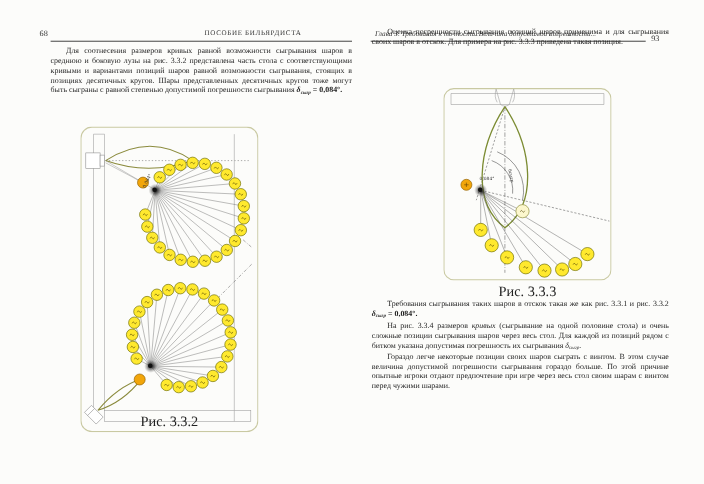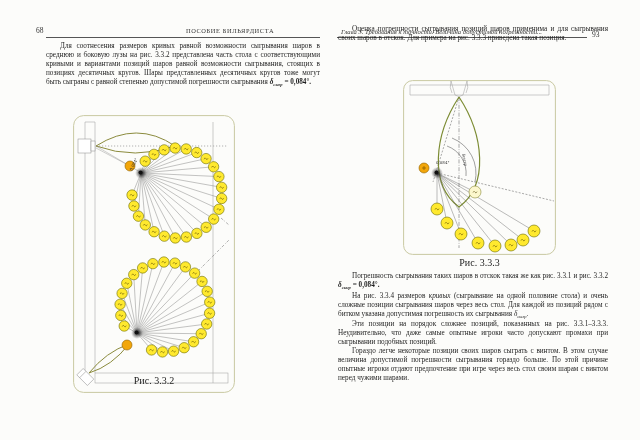--- a/index.html
+++ b/index.html
@@ -13,21 +13,21 @@
   .runtitle{font-size:6.4px;letter-spacing:.6px;color:#333;white-space:nowrap;}
   .chaptitle{font-size:6.6px;font-style:italic;color:#333;white-space:nowrap;}
   .rule{border-top:.8px solid #555;height:0;}
   .bodytext{
     font-size:7.2px;line-height:9px;text-align:justify;text-indent:14px;
     margin:0;color:#1e1e1e;
   }
   .it{font-style:italic;}
   .bd{font-weight:bold;}
   .sub{font-size:4.6px;font-style:italic;vertical-align:-1.5px;}
-  .caption{font-size:10px;text-align:center;color:#222;}
+  .caption{font-size:13px;text-align:center;color:#222;}
   figure{margin:0;}
   svg text{font-family:"DejaVu Serif",serif;}
 </style>
 </head>
 <body>
 
 <section>
   <span class="abs pagenum" style="left:36px;top:26px;">68</span>
   <span class="abs runtitle" style="left:186px;top:27px;">ПОСОБИЕ БИЛЬЯРДИСТА</span>
   <div class="abs rule" style="left:46px;top:37px;width:274px;"></div>
@@ -305,18 +305,17 @@
           <circle cx="21" cy="88" r="5" fill="#f2a60a" stroke="#8f5f00" stroke-width="0.6"></circle>
           <path d="M19,88 H23 M21,86 V90" stroke="#5a3c00" stroke-width="0.5" fill="none"></path>
           <circle cx="34" cy="93" r="6" fill="url(#smudgeB)"></circle>
           <circle cx="33.5" cy="92.5" r="2" fill="#101010"></circle>
         </g>
     </svg>
   </figure>
   <div class="abs caption" style="left:403px;top:257px;width:153px;">Рис. 3.3.3</div>
 
   <div class="abs" style="left:338px;top:272px;width:270px;">
-      <p class="bodytext"><span>Погрешность сыгрывания таких шаров в отскок такая же как рис. 3.3.1 и рис. 3.3.2  </span><span class="it bd">δ</span><span class="bd sub">сыгр</span><span class="bd"> = 0,084°.</span></p>
+      <p class="bodytext"><span>Требования сыгрывания таких шаров в отскок такая же как рис. 3.3.1 и рис. 3.3.2  </span><span class="it bd">δ</span><span class="bd sub">сыгр</span><span class="bd"> = 0,084°.</span></p>
       <p class="bodytext"><span>На рис. 3.3.4 размеров </span><span class="it">кривых</span><span> (сыгрывание на одной половине стола) и очень сложные позиции сыгрывания шаров через весь стол. Для каждой из позиций рядом с битком указана допустимая погрешность их сыгрывания  </span><span class="it">δ</span><span class="sub">сыгр</span><span>.</span></p>
-      <p class="bodytext"><span>Эти позиции на порядок сложнее позиций, показанных на рис. 3.3.1–3.3.3. Неудивительно, что даже самые опытные игроки часто допускают промахи при сыгрывании подобных позиций.</span></p>
       <p class="bodytext"><span>Гораздо легче некоторые позиции своих шаров сыграть с винтом. В этом случае величина допустимой погрешности сыгрывания гораздо больше. По этой причине опытные игроки отдают предпочтение при игре через весь стол своим шарам с винтом перед чужими шарами.</span></p>
     </div>
 </section>
 
 </body></html>

